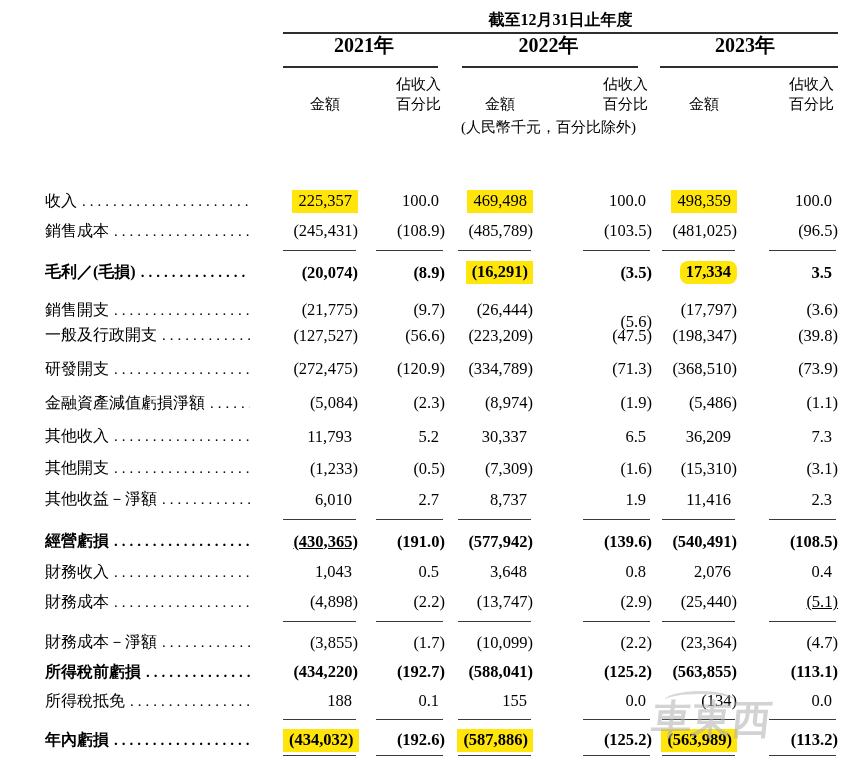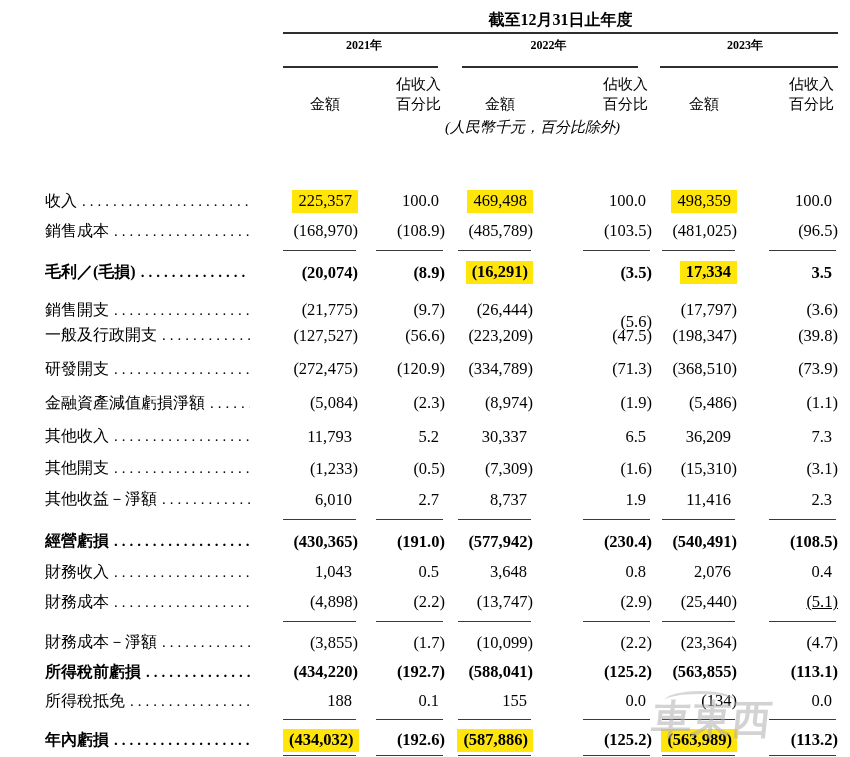--- a/index.html
+++ b/index.html
@@ -19,32 +19,32 @@
   }
 
   
   .title-row { height:24px; }
   .title-span { text-align:center; font-weight:bold; font-size:16px; line-height:24px; }
   .topline-row { height:2px; }
   .topline-row .line { height:1.6px; background:#2e2e2e; }
 
   .years-row { display:grid; grid-template-columns:238px 162px 207px 186px; height:34px; }
   .year-group { display:flex; flex-direction:column; justify-content:space-between; }
-  .year-label { text-align:center; font-weight:bold; font-size:12px; line-height:22px; }
+  .year-label { text-align:center; font-weight:bold; font-size:20px; line-height:22px; }
   .year-rule { height:1.6px; background:#2e2e2e; }
   .year-group.g1 .year-rule { margin:0 7px 0 0; }
   .year-group.g2 .year-rule { margin:0 14px 0 17px; }
   .year-group.g3 .year-rule { margin:0 0 0 8px; }
 
   .colhead-row { margin-top:4px; height:42px; font-size:15px; }
   .colhead-amt { align-self:end; text-align:right; padding-right:18px; line-height:20px; }
   .colhead-pct { align-self:end; text-align:right; padding-right:4px; line-height:20px; }
 
   .note-row { height:26px; font-size:15px; }
-  .note-span { grid-column:4 / 6; font-style:italic; line-height:24px; white-space:nowrap; }
+  .note-span { grid-column:4 / 6; text-align:center; line-height:24px; white-space:nowrap; }
   .spacer { height:46px; }
 
   
   .row { font-size:16.5px; height:31px; }
   .row.bold { font-weight:bold; }
   .r0,.r1 { height:30px; } .r4 { height:33px; } .r5,.r6 { height:34px; }
   .r7 { height:33px; } .r11,.r12 { height:30px; } .r13 { height:29px; }
   .r14 { height:30px; } .r15,.r16 { height:28px; }
 
   .label-cell { display:flex; align-items:baseline; padding-right:33px; overflow:hidden; white-space:nowrap; font-size:16px; }
@@ -145,21 +145,21 @@
         <div class="num"><div class="val hl nop" style="display: inline-block;">469,498</div></div>
         <div class="num"><div class="val nop" style="display: inline-block;">100.0</div></div>
         <div class="num"><div class="val hl nop" style="display: inline-block;">498,359</div></div>
         <div class="num"><div class="val nop" style="display: inline-block;">100.0</div></div>
       </div>
       <div class="grid-row row r1">
         <div class="label-cell">
           <div class="" style="display: inline;">銷售成本</div>
           <div class="leader"></div>
         </div>
-        <div class="num"><div class="val" style="display: inline-block;">(168,970)</div></div>
+        <div class="num"><div class="val" style="display: inline-block;">(245,431)</div></div>
         <div class="num"><div class="val" style="display: inline-block;">(108.9)</div></div>
         <div class="num"><div class="val" style="display: inline-block;">(485,789)</div></div>
         <div class="num"><div class="val" style="display: inline-block;">(103.5)</div></div>
         <div class="num"><div class="val" style="display: inline-block;">(481,025)</div></div>
         <div class="num"><div class="val" style="display: inline-block;">(96.5)</div></div>
       </div>
       <div class="grid-row rulerow">
         <div class=""></div>
         <div class="rc amt">
           <div class="rule"></div>
@@ -182,21 +182,21 @@
       </div>
       <div class="grid-row row r2 bold">
         <div class="label-cell">
           <div class="" style="display: inline;">毛利／(毛損)</div>
           <div class="leader"></div>
         </div>
         <div class="num"><div class="val" style="display: inline-block;">(20,074)</div></div>
         <div class="num"><div class="val" style="display: inline-block;">(8.9)</div></div>
         <div class="num"><div class="val hl" style="display: inline-block;">(16,291)</div></div>
         <div class="num"><div class="val" style="display: inline-block;">(3.5)</div></div>
-        <div class="num"><div class="val hl nop" style="display: inline-block;">17,334</div></div>
+        <div class="num"><div class="val hl nop" style="display: inline-block; border-radius: 8px;">17,334</div></div>
         <div class="num"><div class="val nop" style="display: inline-block;">3.5</div></div>
       </div>
       <div class="grid-row row r3">
         <div class="label-cell">
           <div class="" style="display: inline;">銷售開支</div>
           <div class="leader"></div>
         </div>
         <div class="num"><div class="val" style="display: inline-block;">(21,775)</div></div>
         <div class="num"><div class="val" style="display: inline-block;">(9.7)</div></div>
         <div class="num"><div class="val" style="display: inline-block;">(26,444)</div></div>
@@ -295,24 +295,24 @@
         </div>
         <div class="rc pct">
           <div class="rule"></div>
         </div>
       </div>
       <div class="grid-row row r10 bold">
         <div class="label-cell">
           <div class="" style="display: inline;">經營虧損</div>
           <div class="leader"></div>
         </div>
-        <div class="num"><div class="val" style="display: inline-block;">(430,365)</div></div>
+        <div class="num"><div class="val" style="display: inline-block; text-decoration: underline;">(430,365)</div></div>
         <div class="num"><div class="val" style="display: inline-block;">(191.0)</div></div>
         <div class="num"><div class="val" style="display: inline-block;">(577,942)</div></div>
-        <div class="num"><div class="val" style="display: inline-block;">(230.4)</div></div>
+        <div class="num"><div class="val" style="display: inline-block;">(139.6)</div></div>
         <div class="num"><div class="val" style="display: inline-block;">(540,491)</div></div>
         <div class="num"><div class="val" style="display: inline-block;">(108.5)</div></div>
       </div>
       <div class="grid-row row r11">
         <div class="label-cell">
           <div class="" style="display: inline;">財務收入</div>
           <div class="leader"></div>
         </div>
         <div class="num"><div class="val nop" style="display: inline-block;">1,043</div></div>
         <div class="num"><div class="val nop" style="display: inline-block;">0.5</div></div>

